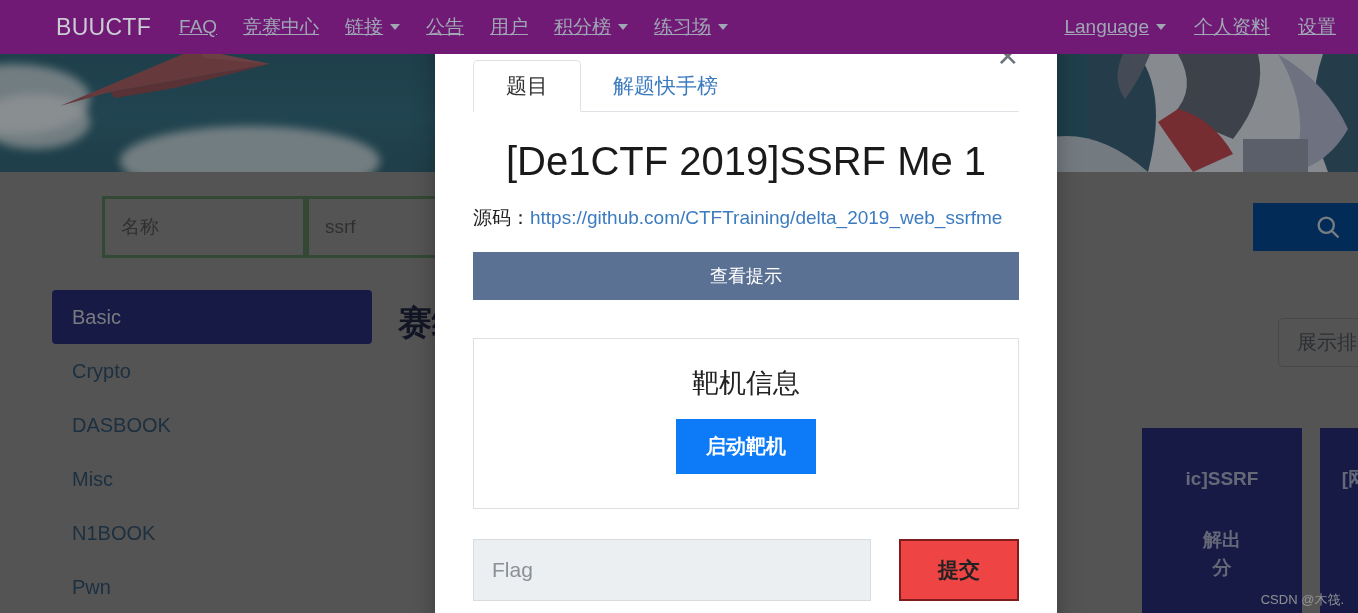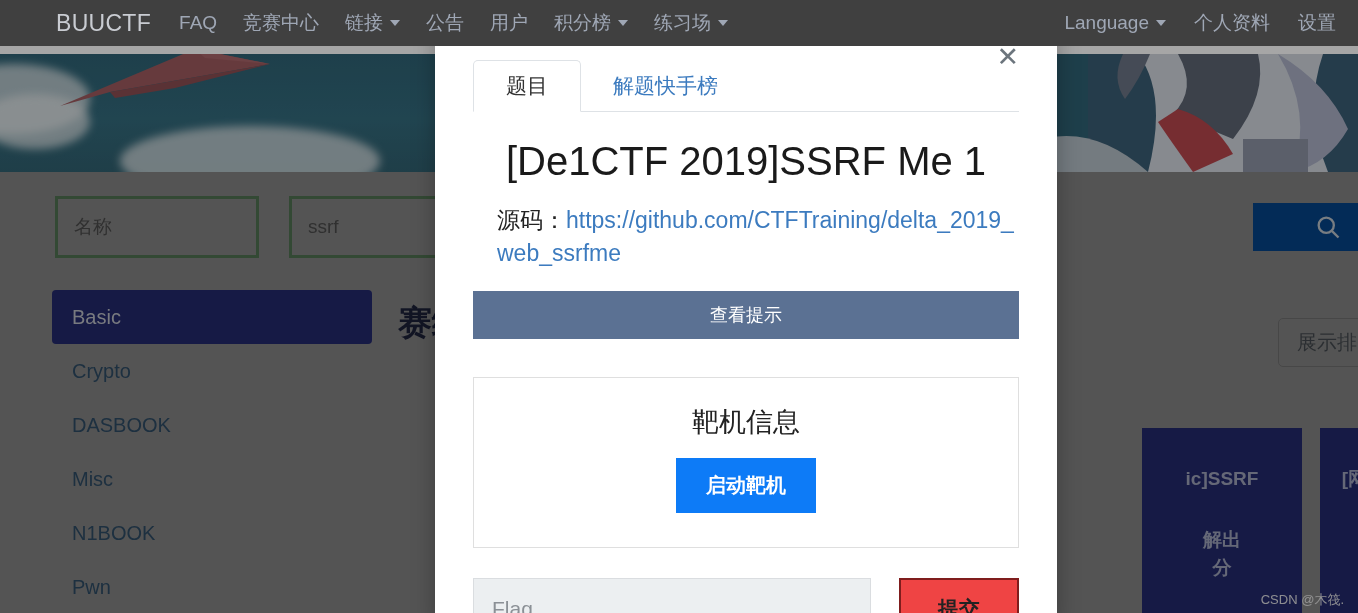--- a/index.html
+++ b/index.html
@@ -8,34 +8,34 @@
     width: 1358px; height: 613px;
     overflow: hidden;
     font-family: "Liberation Sans", "DejaVu Sans", sans-serif;
   }
   #root { position: relative; width: 1358px; height: 613px; background: #ffffff; }
 
   
   #page { position: absolute; inset: 0; }
 
   .navbar {
-    position: absolute; top: 0; left: 0; right: 0; height: 46px;
-    background: #404040;
+    position: absolute; top: 0; left: 0; right: 0; height: 54px;
+    background: #701a75;
     display: flex; align-items: center;
     padding: 0 18px;
     z-index: 2;
   }
   .brand {
     color: #c9ccd2; font-size: 23px; letter-spacing: .3px;
     margin-left: 38px; margin-right: 28px; white-space: nowrap;
   }
   .nav-links { display: flex; align-items: center; gap: 26px; }
   .nav-link {
     color: #9fa7b5; font-size: 19px; white-space: nowrap;
-    display: flex; align-items: center; gap: 4px;
+    display: flex; align-items: center; gap: 4px; text-decoration: underline;
   }
   .caret {
     width: 0; height: 0; display: inline-block;
     border-left: 5px solid transparent; border-right: 5px solid transparent;
     border-top: 6px solid #9fa7b5; margin-left: 3px;
   }
   .nav-right {
     margin-left: auto; display: flex; align-items: center; gap: 28px;
     padding-right: 4px;
   }
@@ -59,21 +59,21 @@
   }
 
   
   .body-area {
     position: absolute; top: 172px; left: 0; right: 0; bottom: 0;
     background: #828282;
   }
 
   .search-row {
     position: absolute; top: 196px; left: 0; right: 0; height: 62px;
-    display: flex; align-items: center; padding-left: 55px; gap: 30px;
+    display: flex; align-items: center; padding-left: 102px; 
   }
   .s-input {
     height: 62px; border: 3px solid #4f7150; background: transparent;
     display: flex; align-items: center; padding: 0 16px;
     color: #4a4a4a; font-size: 19px;
   }
   .s-input.one { width: 204px; }
   .s-input.two { width: 200px; }
   .s-input.three { width: 460px; }
   .search-btn {
@@ -153,21 +153,21 @@
   .close-x {
     position: absolute; right: 0; top: -16px;
     font-size: 27px; color: #6c757d; line-height: 1; cursor: pointer;
   }
 
   .q-title {
     text-align: center; font-size: 40px; color: #1a1a1a;
     line-height: 1.35; margin-top: 22px; font-weight: 400;
   }
   .src-line {
-    font-size: 23px; color: #222; margin-top: 16px; line-height: 1.45; margin-left: 24px;
+    font-size: 19px; color: #222; margin-top: 16px; line-height: 1.45;
   }
   .src-line a { color: #3c7bbf; text-decoration: none; word-break: break-all; }
 
   .hint-btn {
     margin-top: 20px; width: 100%; height: 48px;
     background: #5b7193; color: #fff; border: none;
     font-size: 18px; display: flex; align-items: center; justify-content: center;
     cursor: pointer;
   }
 

